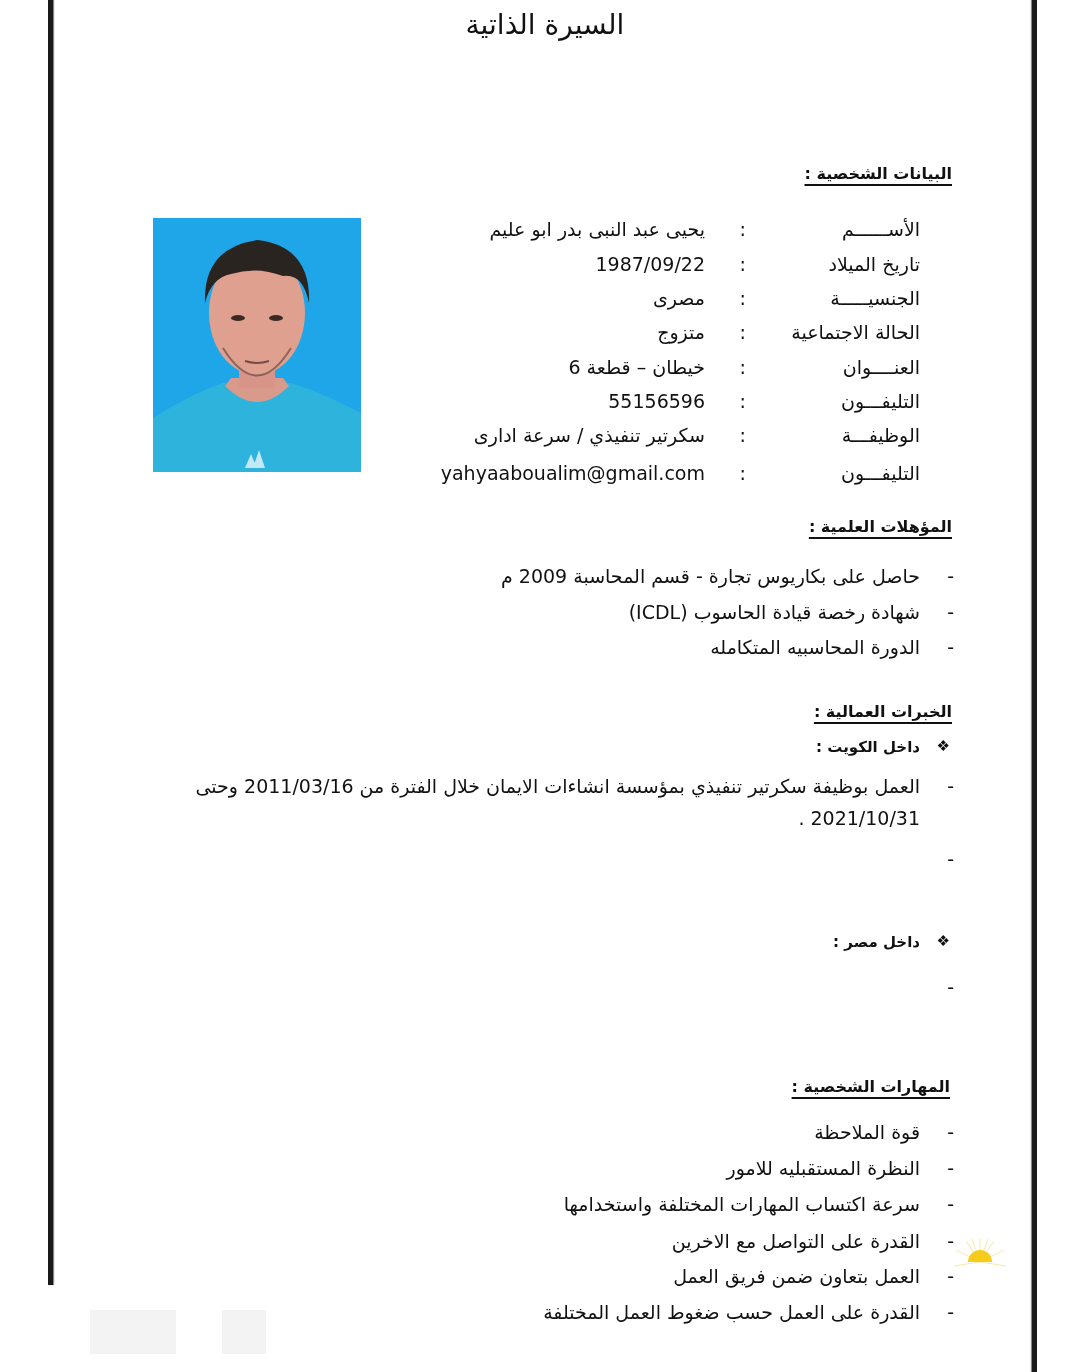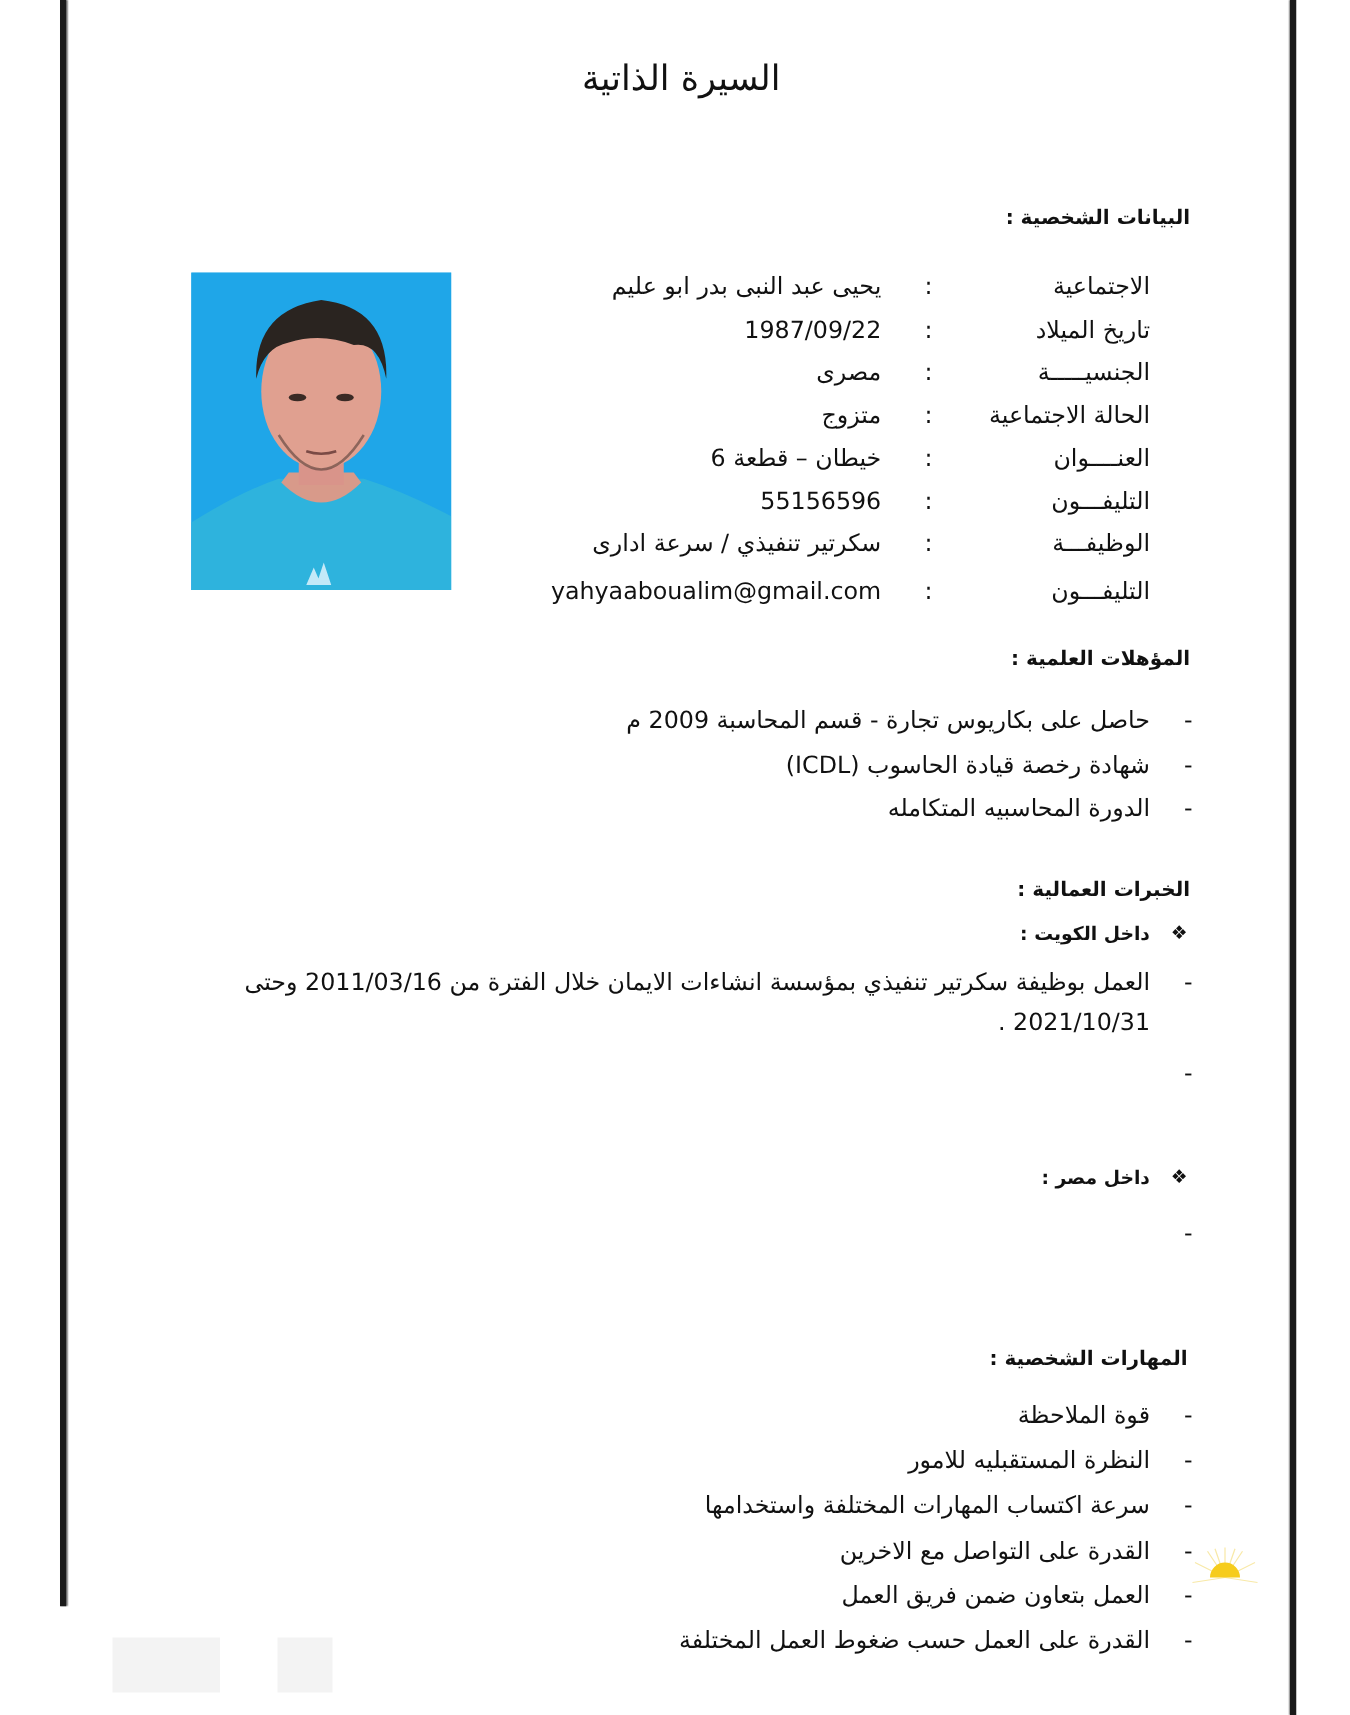--- a/index.html
+++ b/index.html
@@ -5,22 +5,22 @@
   html, body { margin: 0; padding: 0; }
   body {
     width: 1080px; height: 1372px; position: relative; overflow: hidden;
     background: #ffffff; color: #111111;
     font-family: "DejaVu Sans", sans-serif;
   }
   .border-left { position: absolute; left: 48px; top: 0; width: 5px; height: 1285px; background: #1a1a1a; box-shadow: 1px 0 1px #888; }
   .border-right { position: absolute; left: 1032px; top: 0; width: 5px; height: 1372px; background: #1a1a1a; box-shadow: -1px 0 1px #888; }
   .ghost { position: absolute; top: 1310px; height: 44px; background: #f3f3f3; }
   .rtl { direction: rtl; unicode-bidi: isolate; }
-  .title { position: absolute; left: 400px; width: 290px; top: 8px; text-align: center; font-size: 28px; margin-top: 38px; }
-  .sec-head { position: absolute; right: 128px; font-size: 16px; font-weight: bold; text-underline-offset: 5px; text-decoration-thickness: 2px; white-space: nowrap; }
+  .title { position: absolute; left: 400px; width: 290px; top: 8px; text-align: center; font-size: 28px; }
+  .sec-head { position: absolute; right: 128px; font-size: 16px; font-weight: bold; text-decoration: underline; text-underline-offset: 5px; text-decoration-thickness: 2px; white-space: nowrap; }
   .kv-row { position: absolute; left: 380px; width: 540px; height: 30px; font-size: 19px; }
   .kv-label { position: absolute; right: 0; top: 0; white-space: nowrap; }
   .kv-colon { position: absolute; right: 174px; top: 0; }
   .kv-value { position: absolute; right: 215px; top: 0; white-space: nowrap; text-align: center; }
   .photo { position: absolute; left: 153px; top: 218px; width: 208px; height: 254px; background: #1fa6e8; overflow: hidden; }
   .list-item { position: absolute; right: 160px; font-size: 19px; white-space: nowrap; }
   .dash { position: absolute; right: -34px; top: 0; }
   .para { position: absolute; right: 160px; font-size: 19px; line-height: 32px; white-space: normal; text-align: right; }
   .para .dash { top: 0; }
   .sub-head { position: absolute; right: 160px; font-size: 15px; font-weight: bold; white-space: nowrap; }
@@ -49,21 +49,21 @@
     <path d="M52 85 Q50 30 104 22 Q158 28 156 85 Q150 55 130 58 Q104 48 78 56 Q58 60 52 85 Z" fill="#2a2420"></path>
     <ellipse cx="85" cy="100" rx="7" ry="3" fill="#3a2a25"></ellipse>
     <ellipse cx="123" cy="100" rx="7" ry="3" fill="#3a2a25"></ellipse>
     <path d="M92 143 Q104 147 116 143" stroke="#7a4a45" stroke-width="2" fill="none"></path>
     <path d="M70 130 Q104 185 138 130" stroke="#3a2a25" stroke-width="2" fill="none" opacity="0.5"></path>
     <path d="M92 250 L98 236 L104 250 Z M100 250 L106 232 L112 250 Z" fill="#e8f6ff" opacity="0.8"></path>
   </svg>
 </div>
 
 <div class="kv-row rtl" style="top:218px;">
-  <span class="kv-label">الاجتماعية</span>
+  <span class="kv-label">الأســــــم</span>
   <span class="kv-colon">:</span>
   <span class="kv-value">يحيى عبد النبى بدر ابو عليم</span>
 </div>
 <div class="kv-row rtl" style="top:253px;">
   <span class="kv-label">تاريخ الميلاد</span>
   <span class="kv-colon">:</span>
   <span class="kv-value">1987/09/22</span>
 </div>
 <div class="kv-row rtl" style="top:287px;">
   <span class="kv-label">الجنسيـــــة</span>

